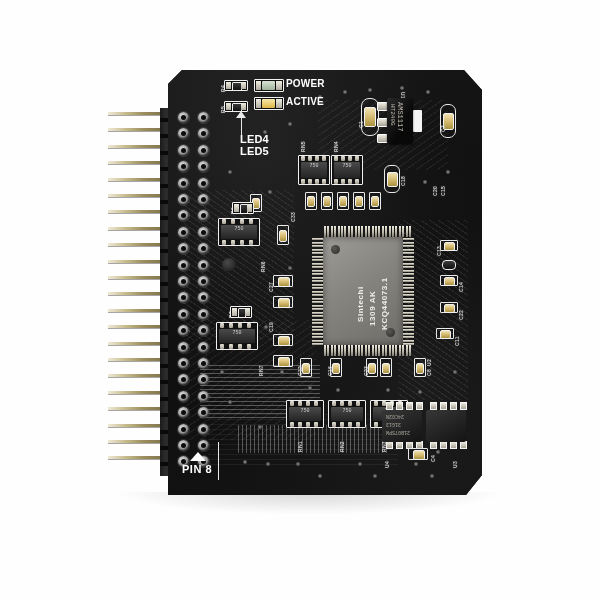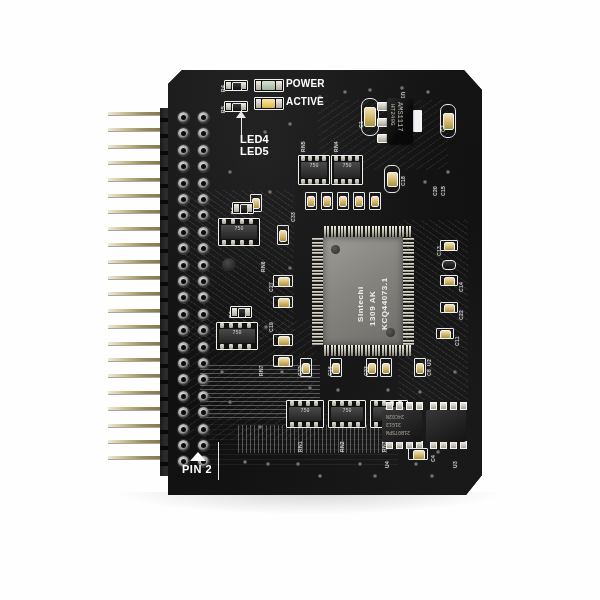--- a/index.html
+++ b/index.html
@@ -355,21 +355,21 @@
         <div class="vias" style="left: 60px; top: 330px;"></div>
         <div class="vias" style="left: 218px; top: 318px;"></div>
         <div class="vias" style="left: 250px; top: 320px;"></div>
         <div class="vias" style="left: 285px; top: 300px;"></div>
         <div class="vias" style="left: 150px; top: 404px;"></div>
         <div class="vias" style="left: 205px; top: 404px;"></div>
         <div class="vias" style="left: 262px; top: 404px;"></div>
       </div>
 
     <div id="pin1tri" style="left:22px;top:382px;"></div>
-    <div class="bigtext" style="left:14px;top:393px;">PIN 2</div>
+    <div class="bigtext" style="left:14px;top:393px;">PIN 8</div>
     <div class="silkline" style="left:50px;top:372px;width:1px;height:38px;"></div>
 
     <div class="silk xs rot90" style="left:52px;top:22px;">R4</div>
     <div class="ledbox" style="left:56px;top:10px;width:22px;height:9px;">
       <div class="ledterm" style="left:1px;top:1px;width:5px;height:7px;"></div>
       <div class="smd dark" style="left:7px;top:1px;width:8px;height:7px;"></div>
       <div class="ledterm" style="left:16px;top:1px;width:5px;height:7px;"></div>
     </div>
     <div class="ledbox" style="left:86px;top:9px;width:28px;height:11px;">
       <div class="ledterm" style="left:1px;top:1px;width:5px;height:9px;"></div>

